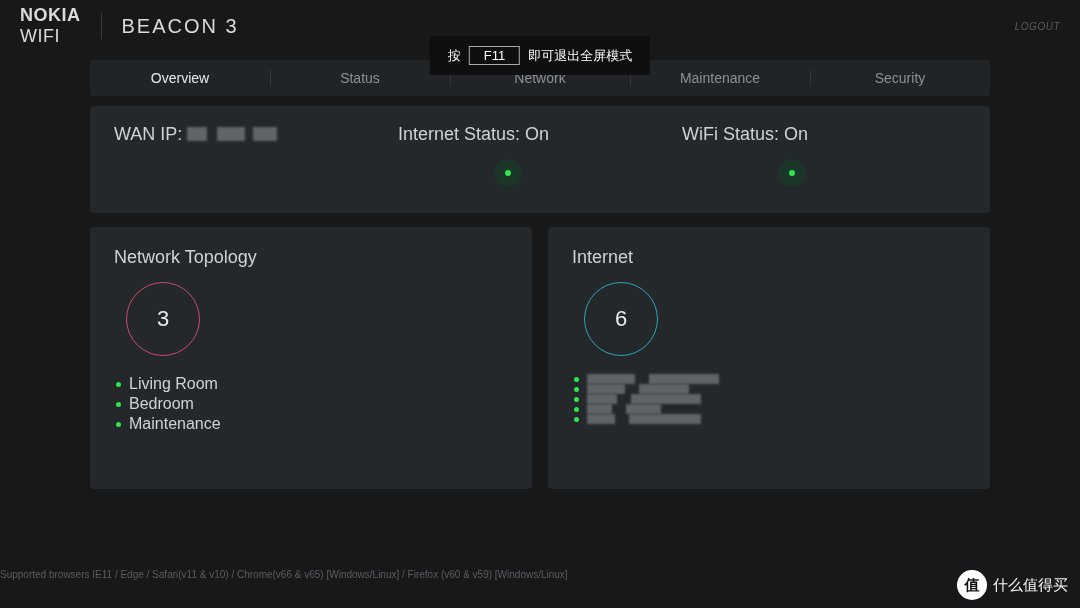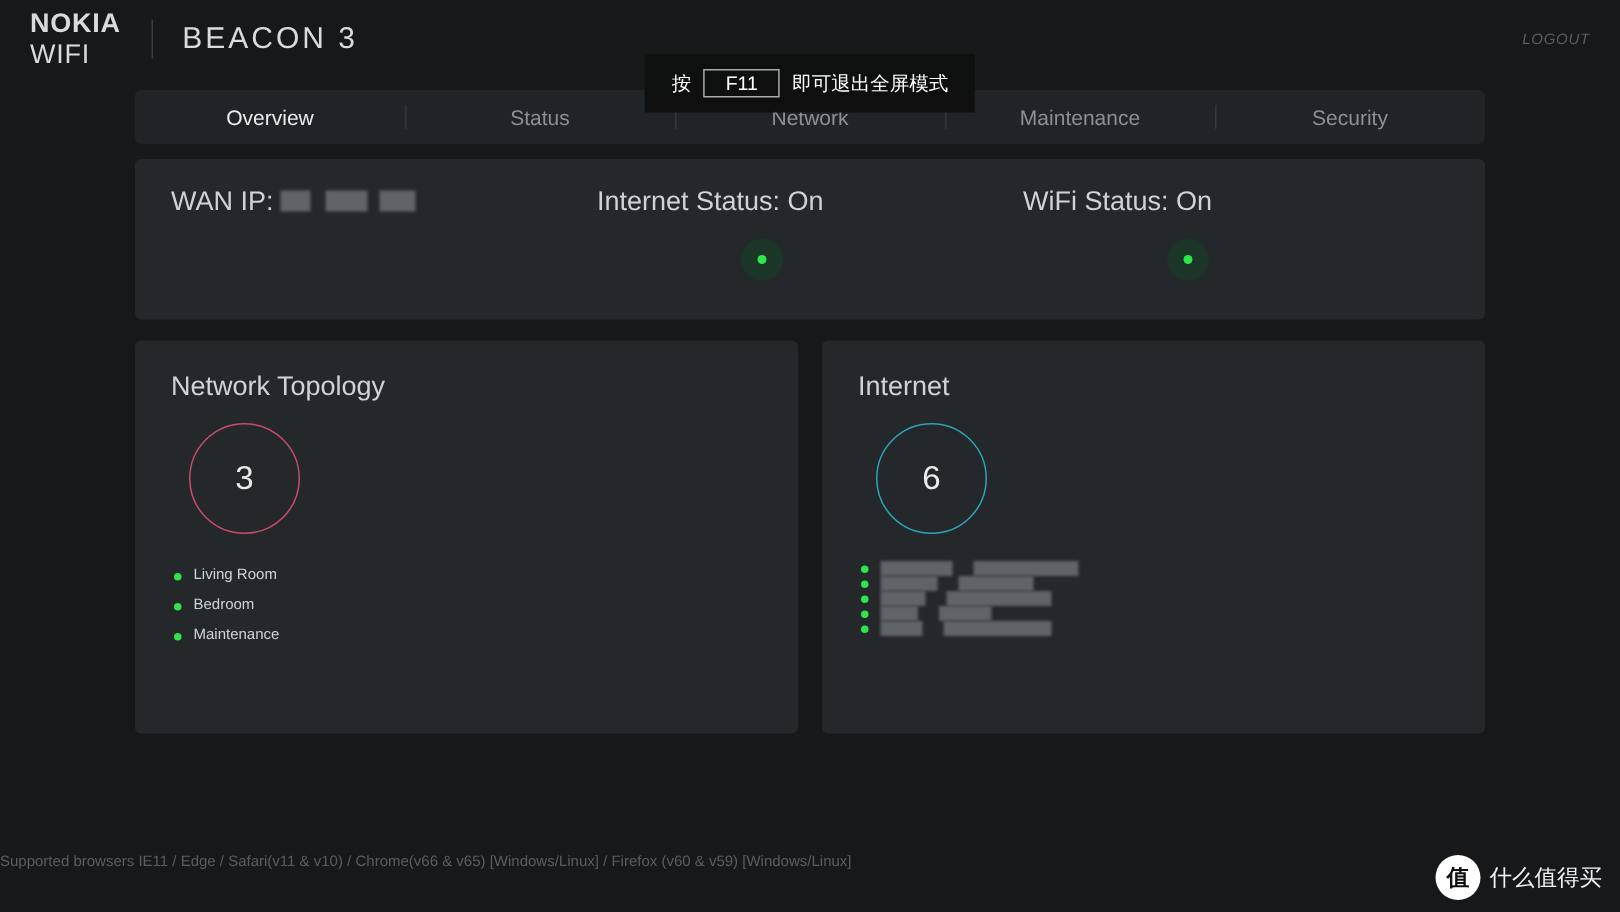--- a/index.html
+++ b/index.html
@@ -29,21 +29,21 @@
 .indicator { width: 28px; height: 28px; border-radius: 50%; background: #1b3528; display: flex; align-items: center; justify-content: center; margin-top: 14px; margin-left: 96px; }
 .indicator .dot { width: 6px; height: 6px; border-radius: 50%; background: #2ee54b; }
 
 .panels { display: flex; gap: 16px; margin: 14px 90px 0 90px; }
 .panel { flex: 1; background: #24282b; border-radius: 4px; padding: 20px 24px 24px 24px; height: 262px; }
 .panel-title { font-size: 18px; color: #cfd3d6; margin-bottom: 14px; }
 .circle { width: 74px; height: 74px; border-radius: 50%; border: 1.5px solid; display: flex; align-items: center; justify-content: center; font-size: 22px; color: #e8eaec; margin: 4px 0 18px 12px; }
 .circle.pink { border-color: #c94a6b; }
 .circle.teal { border-color: #2aa5b8; }
 .bullets { list-style: none; padding-left: 2px; }
-.bullets li { font-size: 10px; color: #cfd3d6; line-height: 20px; display: flex; align-items: center; gap: 8px; }
+.bullets li { font-size: 16px; color: #cfd3d6; line-height: 20px; display: flex; align-items: center; gap: 8px; }
 .bullets li::before { content: ""; width: 5px; height: 5px; border-radius: 50%; background: #2ee54b; display: inline-block; }
 .mask-line span { display: inline-block; height: 10px; background: #606367; filter: blur(1px); margin-right: 6px; }
 
 .footer { position: absolute; bottom: 28px; left: 0; right: 0; text-align: left; font-size: 10px; color: #5a5e62; }
 
 .fs-toast { position: absolute; top: 36px; left: 50%; transform: translateX(-50%); background: rgba(15,15,15,0.96); color: #fff; font-size: 13px; padding: 10px 18px; display: flex; align-items: center; gap: 8px; z-index: 50; }
 .fs-key { border: 1px solid #aaa; padding: 1px 14px; font-size: 13px; }
 
 .watermark { position: absolute; right: 12px; bottom: 8px; display: flex; align-items: center; gap: 6px; color: #f2f2f2; }
 .watermark .badge { width: 30px; height: 30px; border-radius: 50%; background: #fff; color: #111; display: flex; align-items: center; justify-content: center; font-weight: 700; font-size: 15px; }

